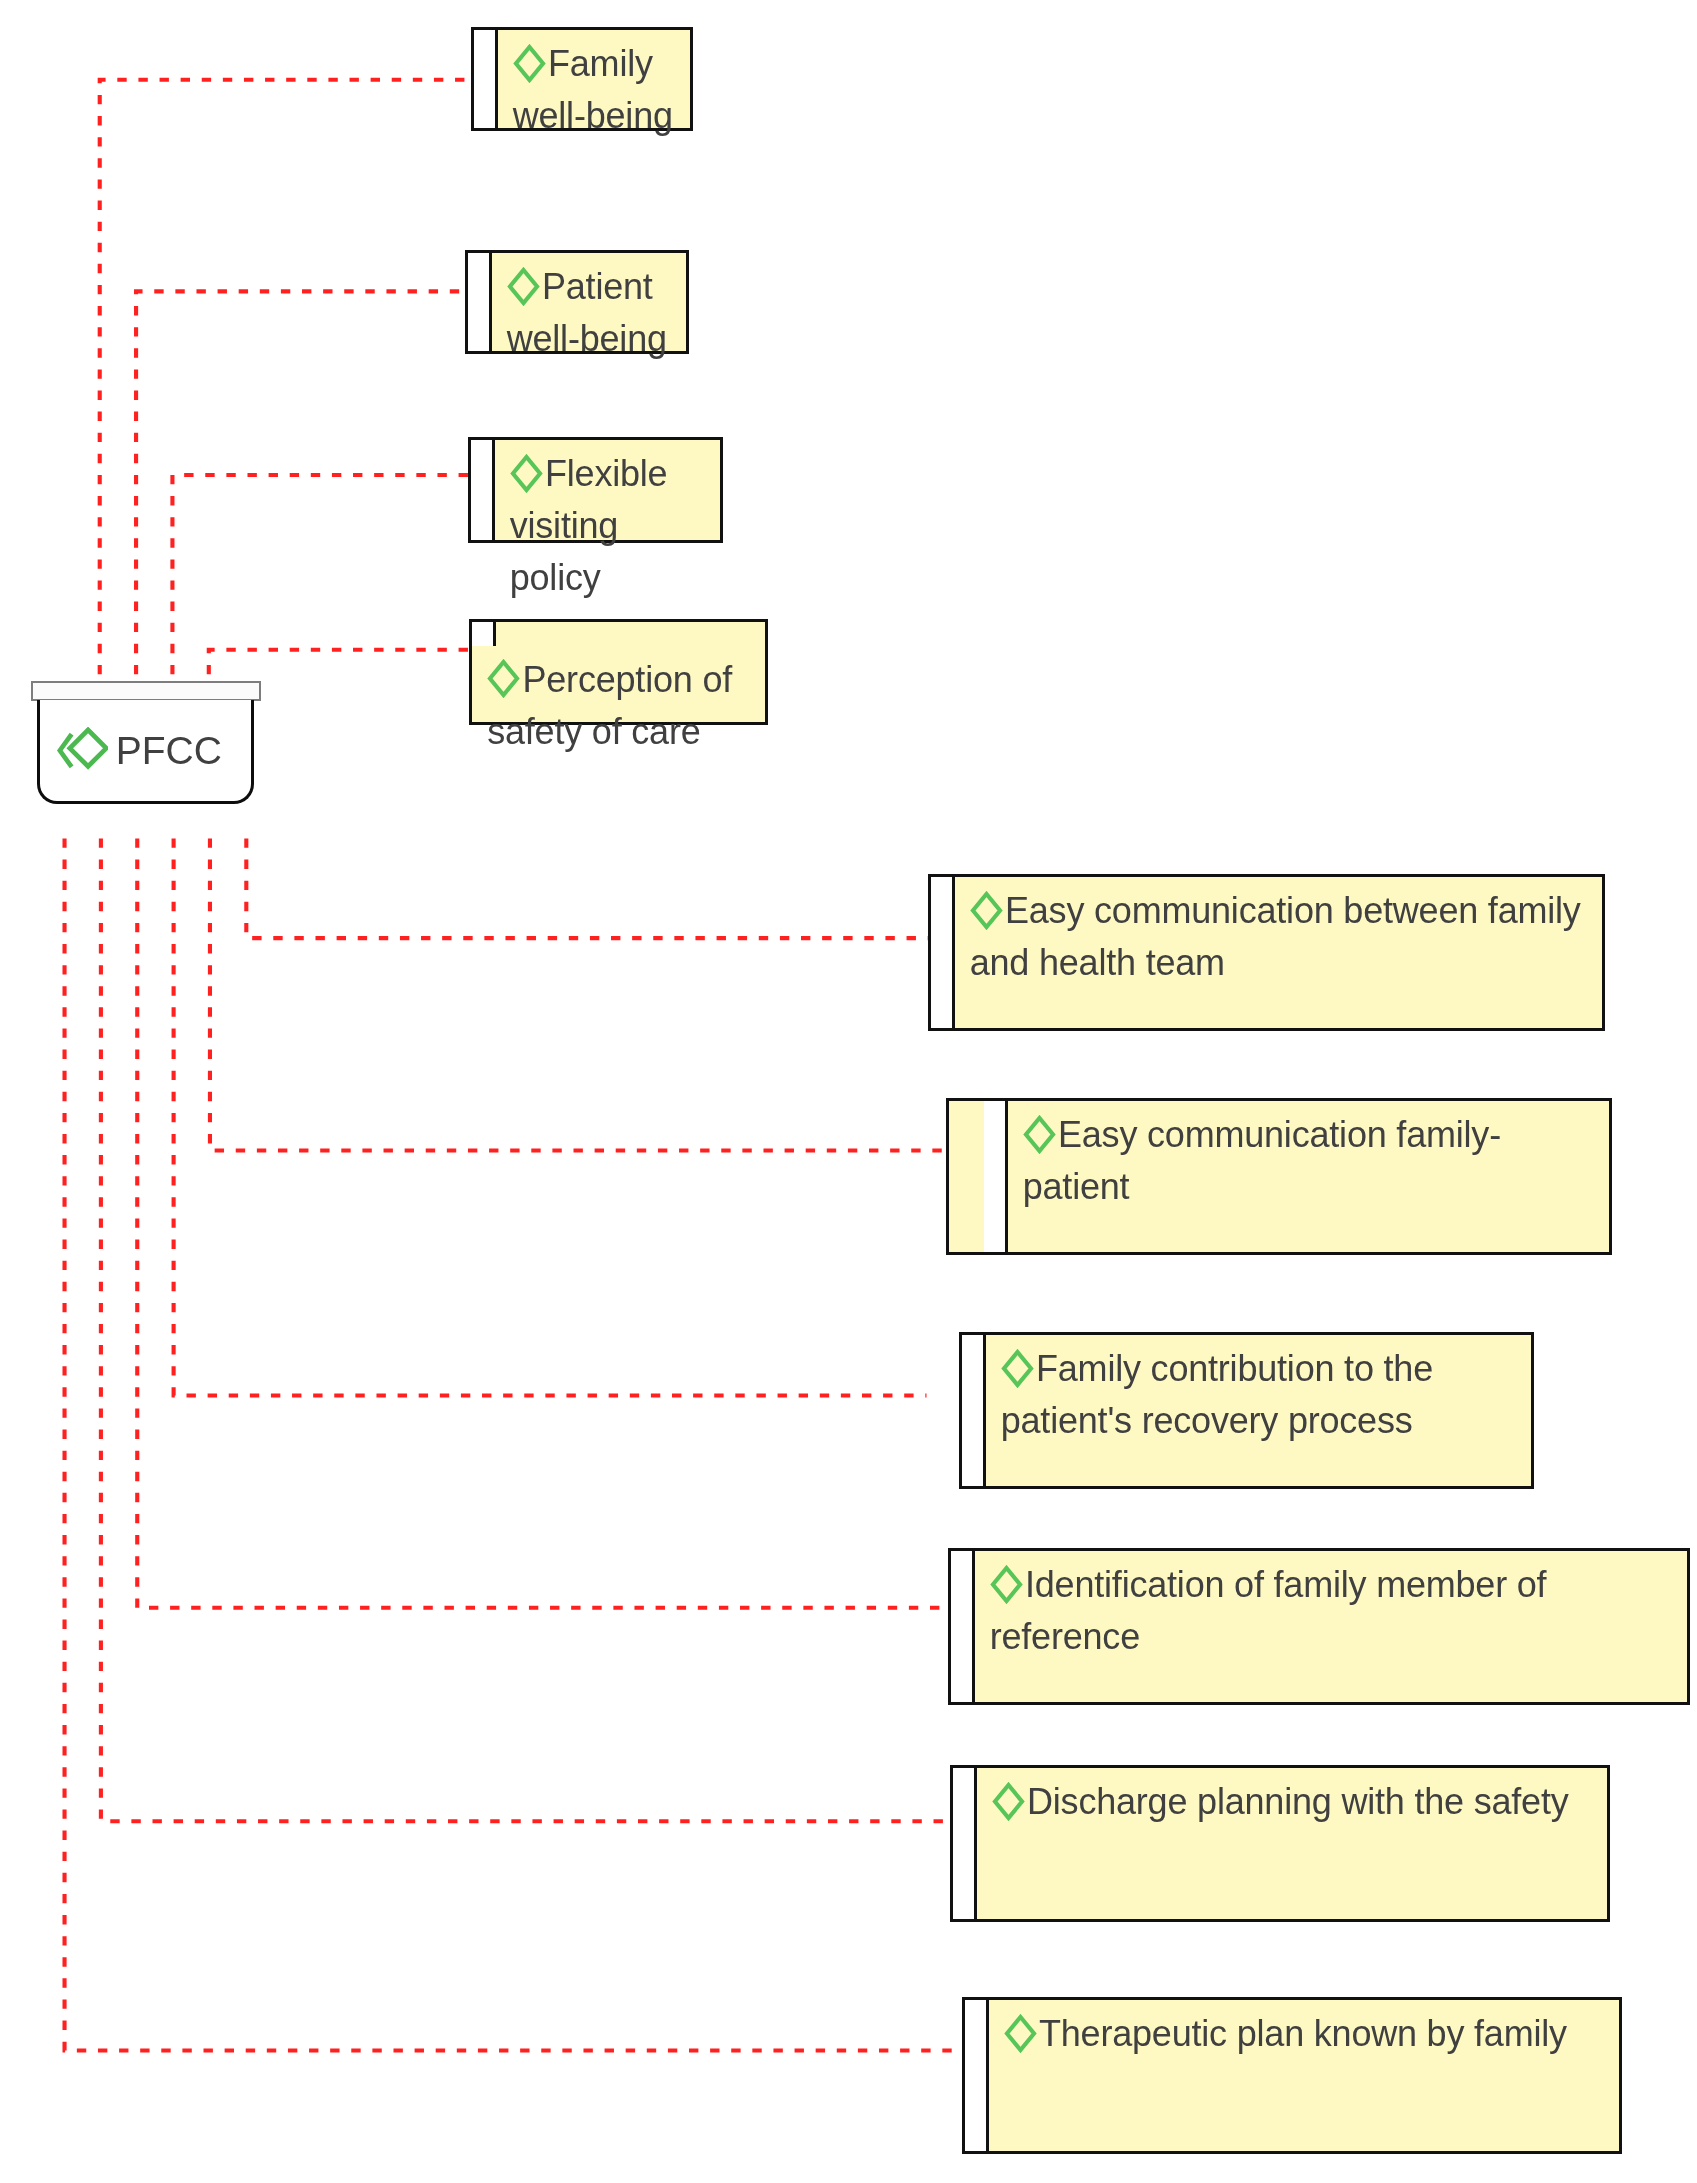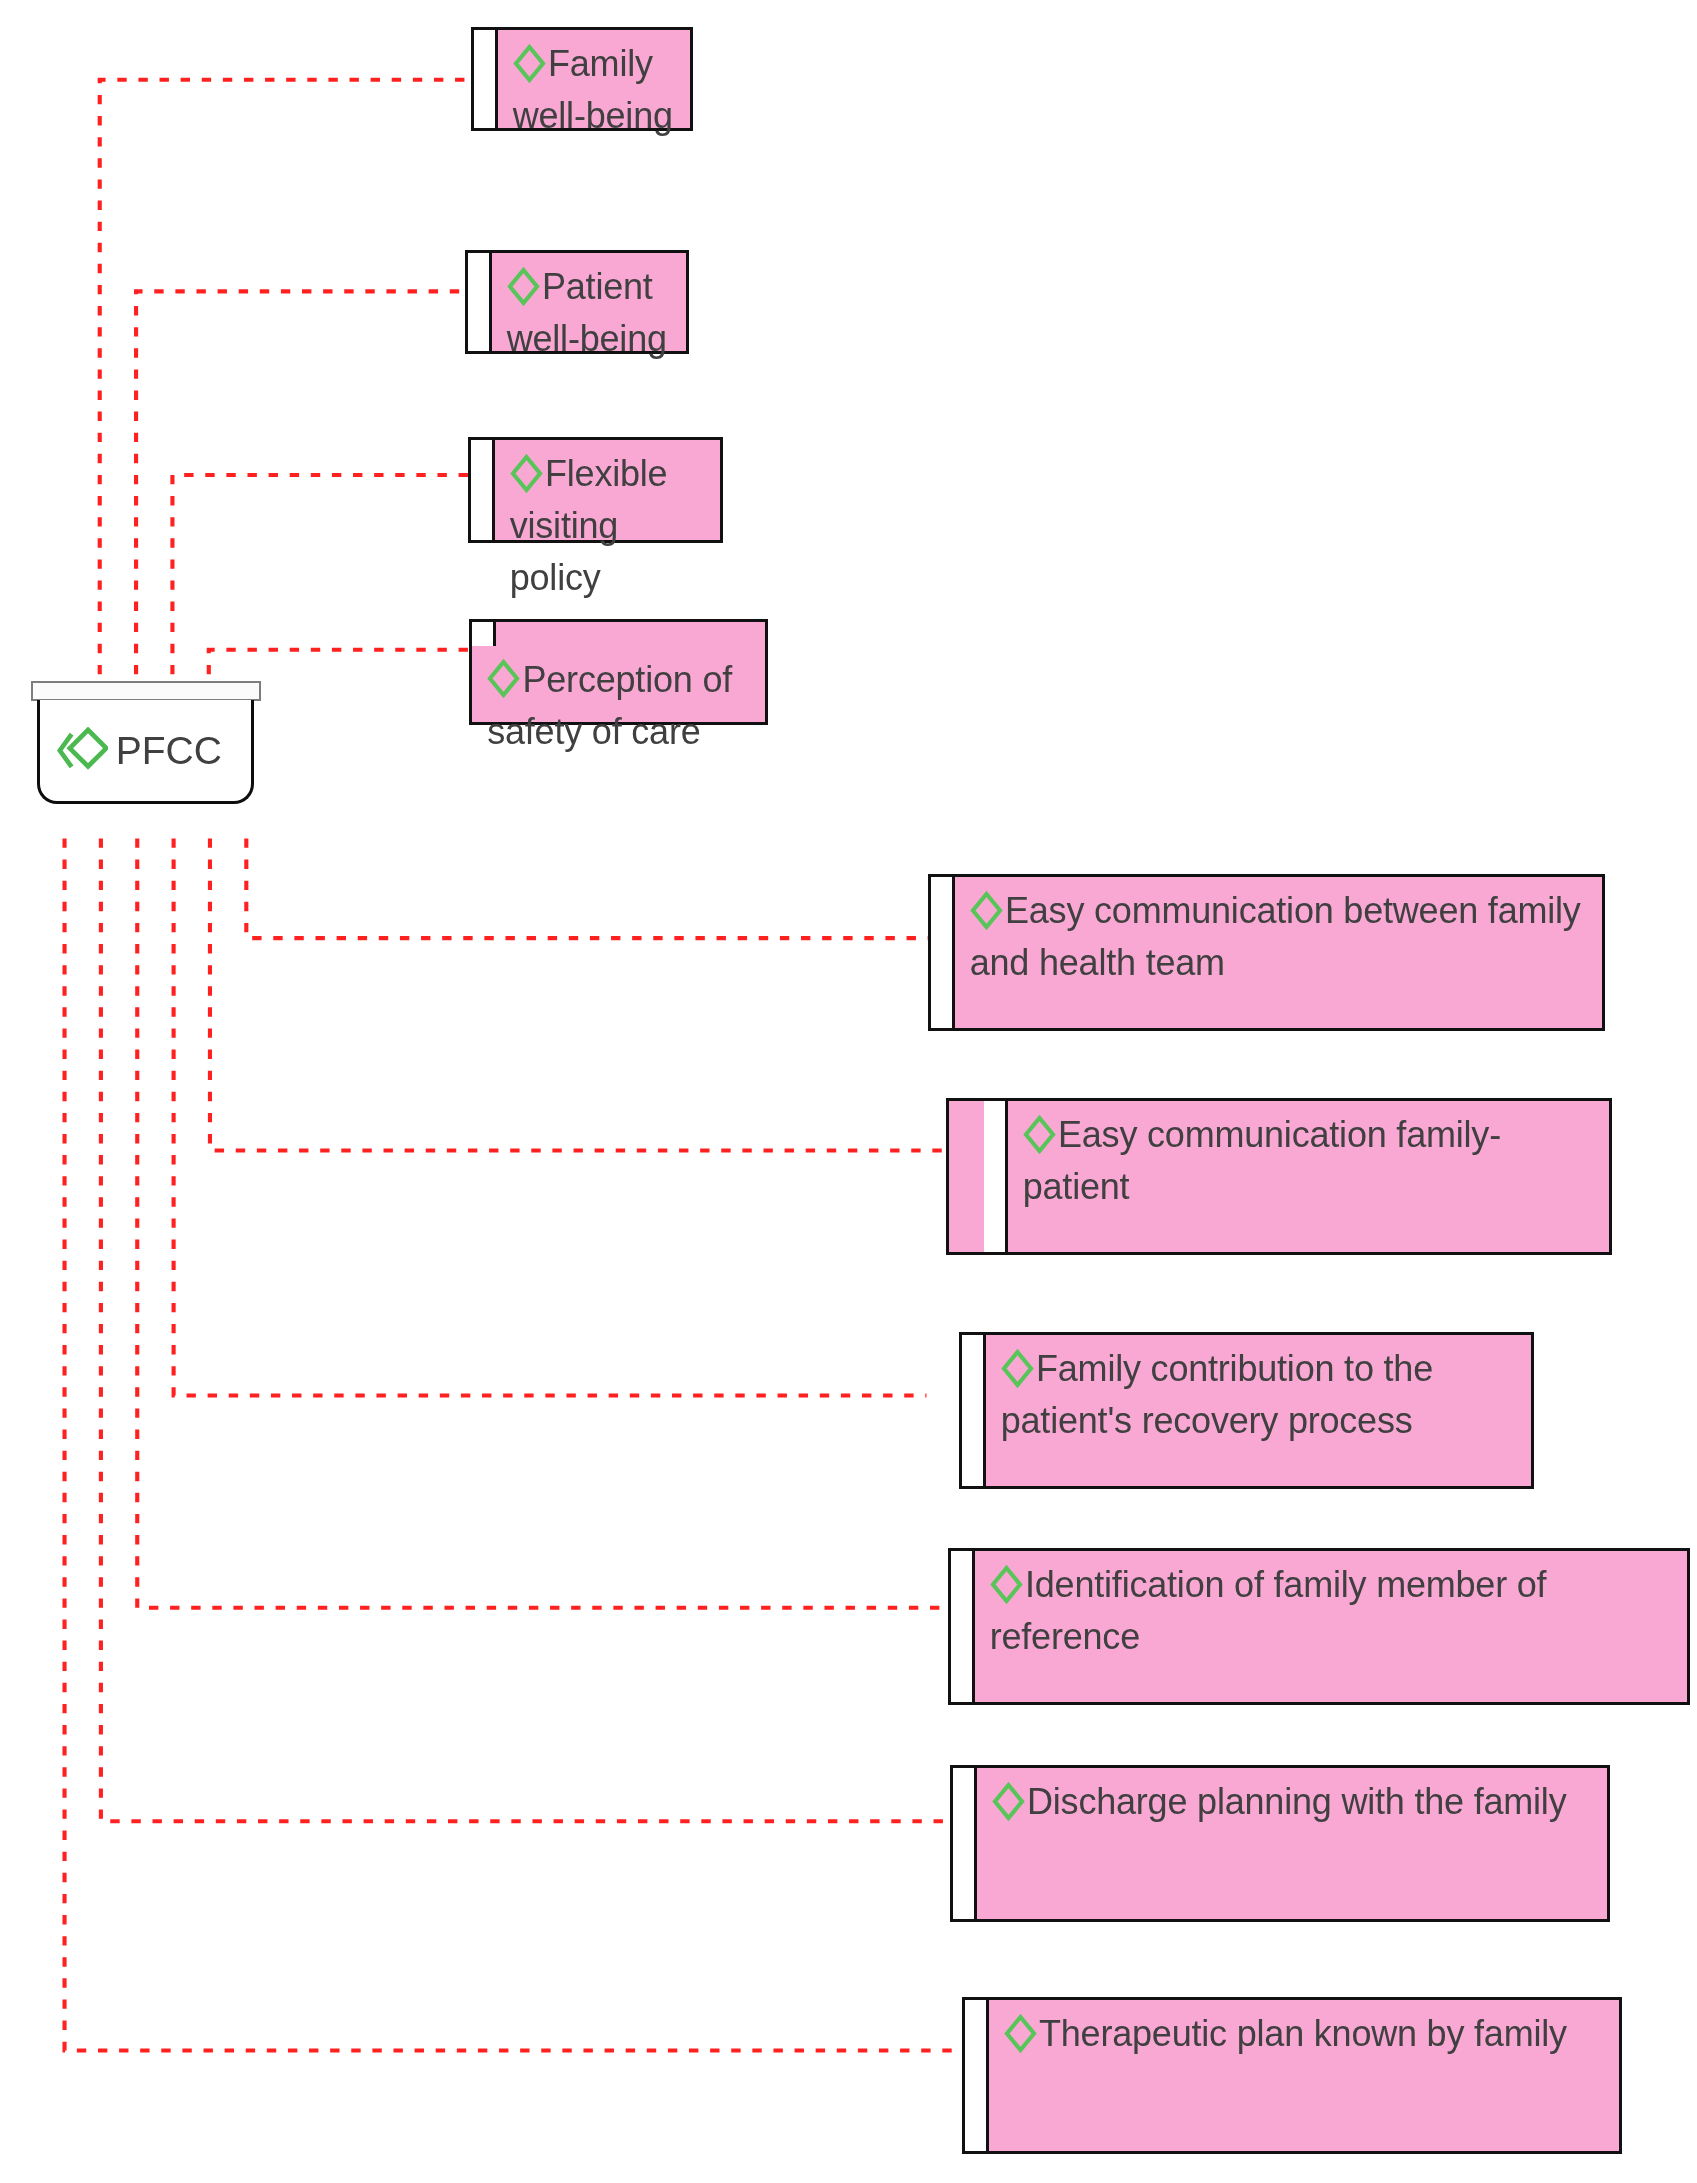--- a/index.html
+++ b/index.html
@@ -9,21 +9,21 @@
     height:2183px;
     background:#ffffff;
     font-family:"Liberation Sans", sans-serif;
     overflow:hidden;
   }
 
   
   .node{
     position:absolute;
     box-sizing:border-box;
-    background:#f9a8d4;
+    background:#fef9c3;
     border:3.5px solid #111111;
     display:flex;
     align-items:stretch;
   }
   .node .gutter{
     box-sizing:border-box;
     width:23.5px;
     flex:0 0 23.5px;
     border-right:3.5px solid #111111;
     background:#ffffff;
@@ -213,21 +213,21 @@
               <polygon points="28,5 51,33 28,61 5,33" fill="none" stroke="#58c558" stroke-width="7"></polygon>
             </svg></span><span>Identification of family member of reference</span></span>
     </div>
   </div>
 
   <div class="node" style="left:950px; top:1765px; width:660px; height:157px;">
     <div class="gutter"></div>
     <div class="body">
       <span class="label"><span class="dia"><svg width="33" height="39" viewBox="0 0 56 66">
               <polygon points="28,5 51,33 28,61 5,33" fill="none" stroke="#58c558" stroke-width="7"></polygon>
-            </svg></span><span>Discharge planning with the family</span></span>
+            </svg></span><span>Discharge planning with the safety</span></span>
     </div>
   </div>
 
   <div class="node" style="left:962px; top:1997px; width:660px; height:157px;">
     <div class="gutter"></div>
     <div class="body">
       <span class="label"><span class="dia"><svg width="33" height="39" viewBox="0 0 56 66">
               <polygon points="28,5 51,33 28,61 5,33" fill="none" stroke="#58c558" stroke-width="7"></polygon>
             </svg></span><span>Therapeutic plan known by family</span></span>
     </div>

